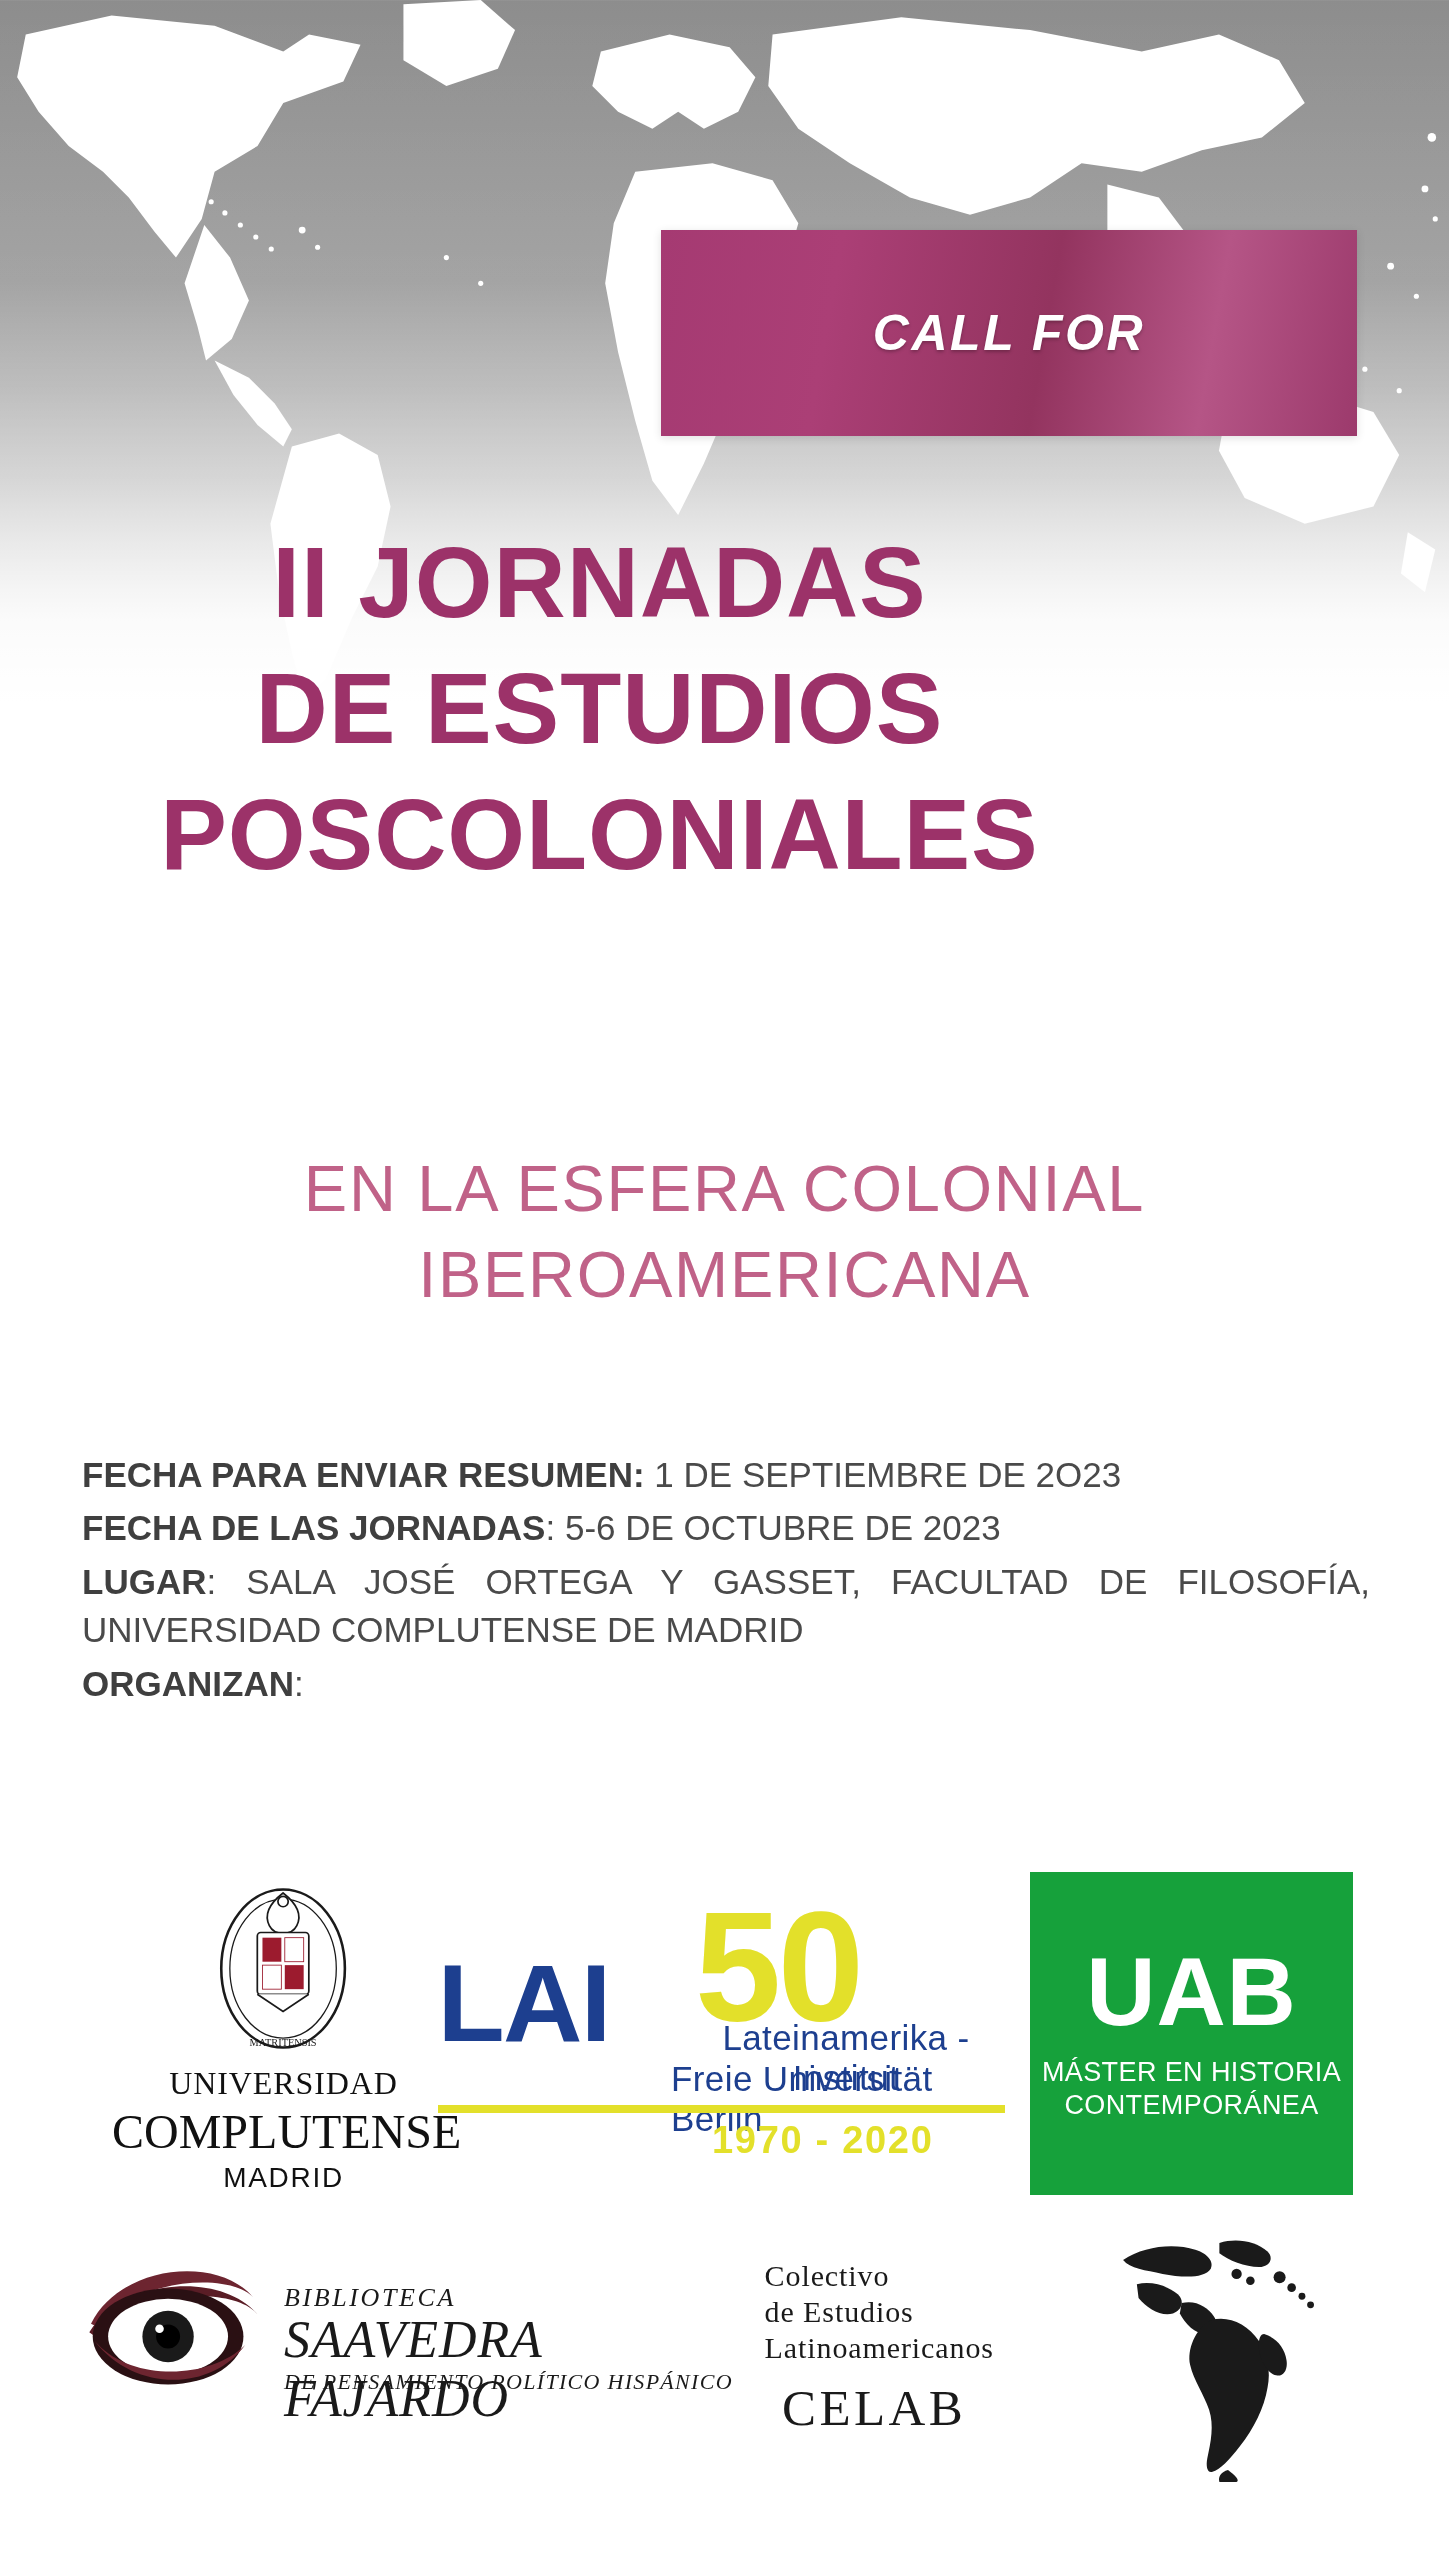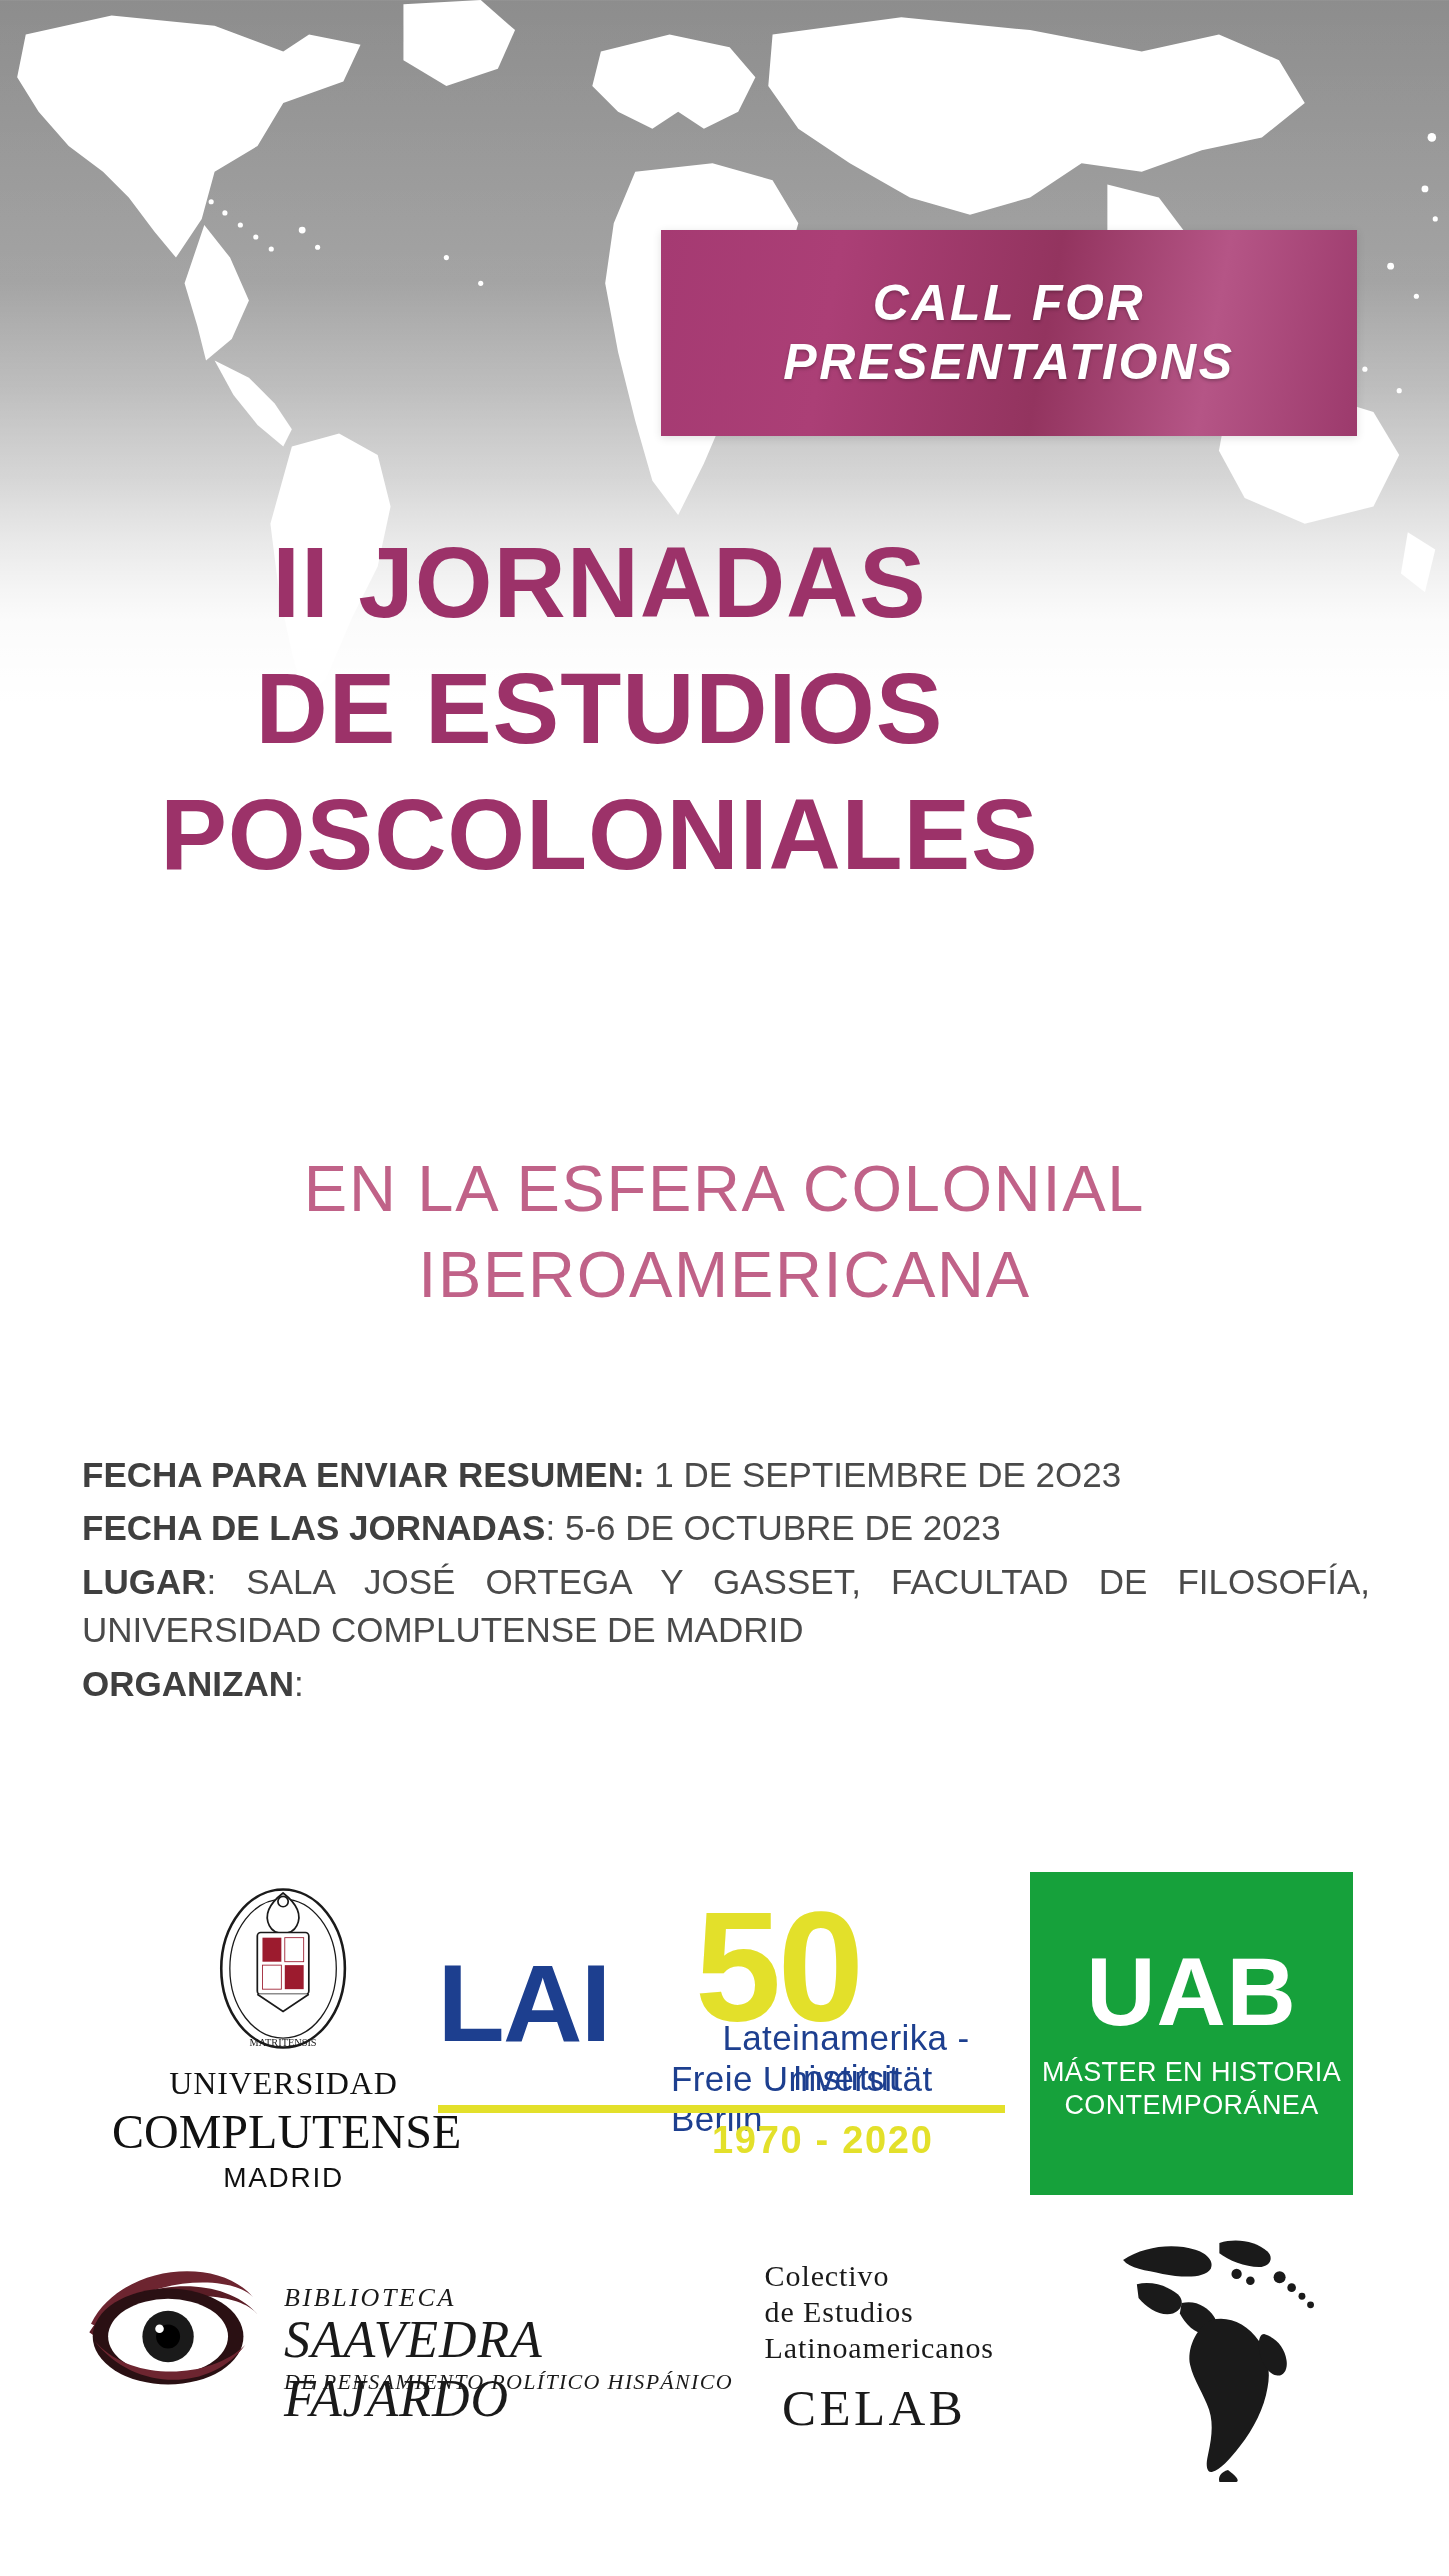--- a/index.html
+++ b/index.html
@@ -366,21 +366,20 @@
       <circle cx="1660" cy="220" r="4"></circle>
         <circle cx="1672" cy="255" r="3"></circle>
       <circle cx="1668" cy="160" r="5"></circle>
     </g>
   </svg>
   <div class="map-fade"></div>
 </div>
 
 <div class="ribbon">
   <div class="ribbon-line">CALL FOR</div>
-  <div class="ribbon-line">PRESENTATIONS</div>
 </div>
 
 <div class="title-wrap">
   <div class="title-line">II JORNADAS</div>
   <div class="title-line">DE ESTUDIOS</div>
   <div class="title-line">POSCOLONIALES</div>
 </div>
 
 <div class="subtitle-wrap">
   <div class="subtitle-line">EN LA ESFERA COLONIAL</div>

